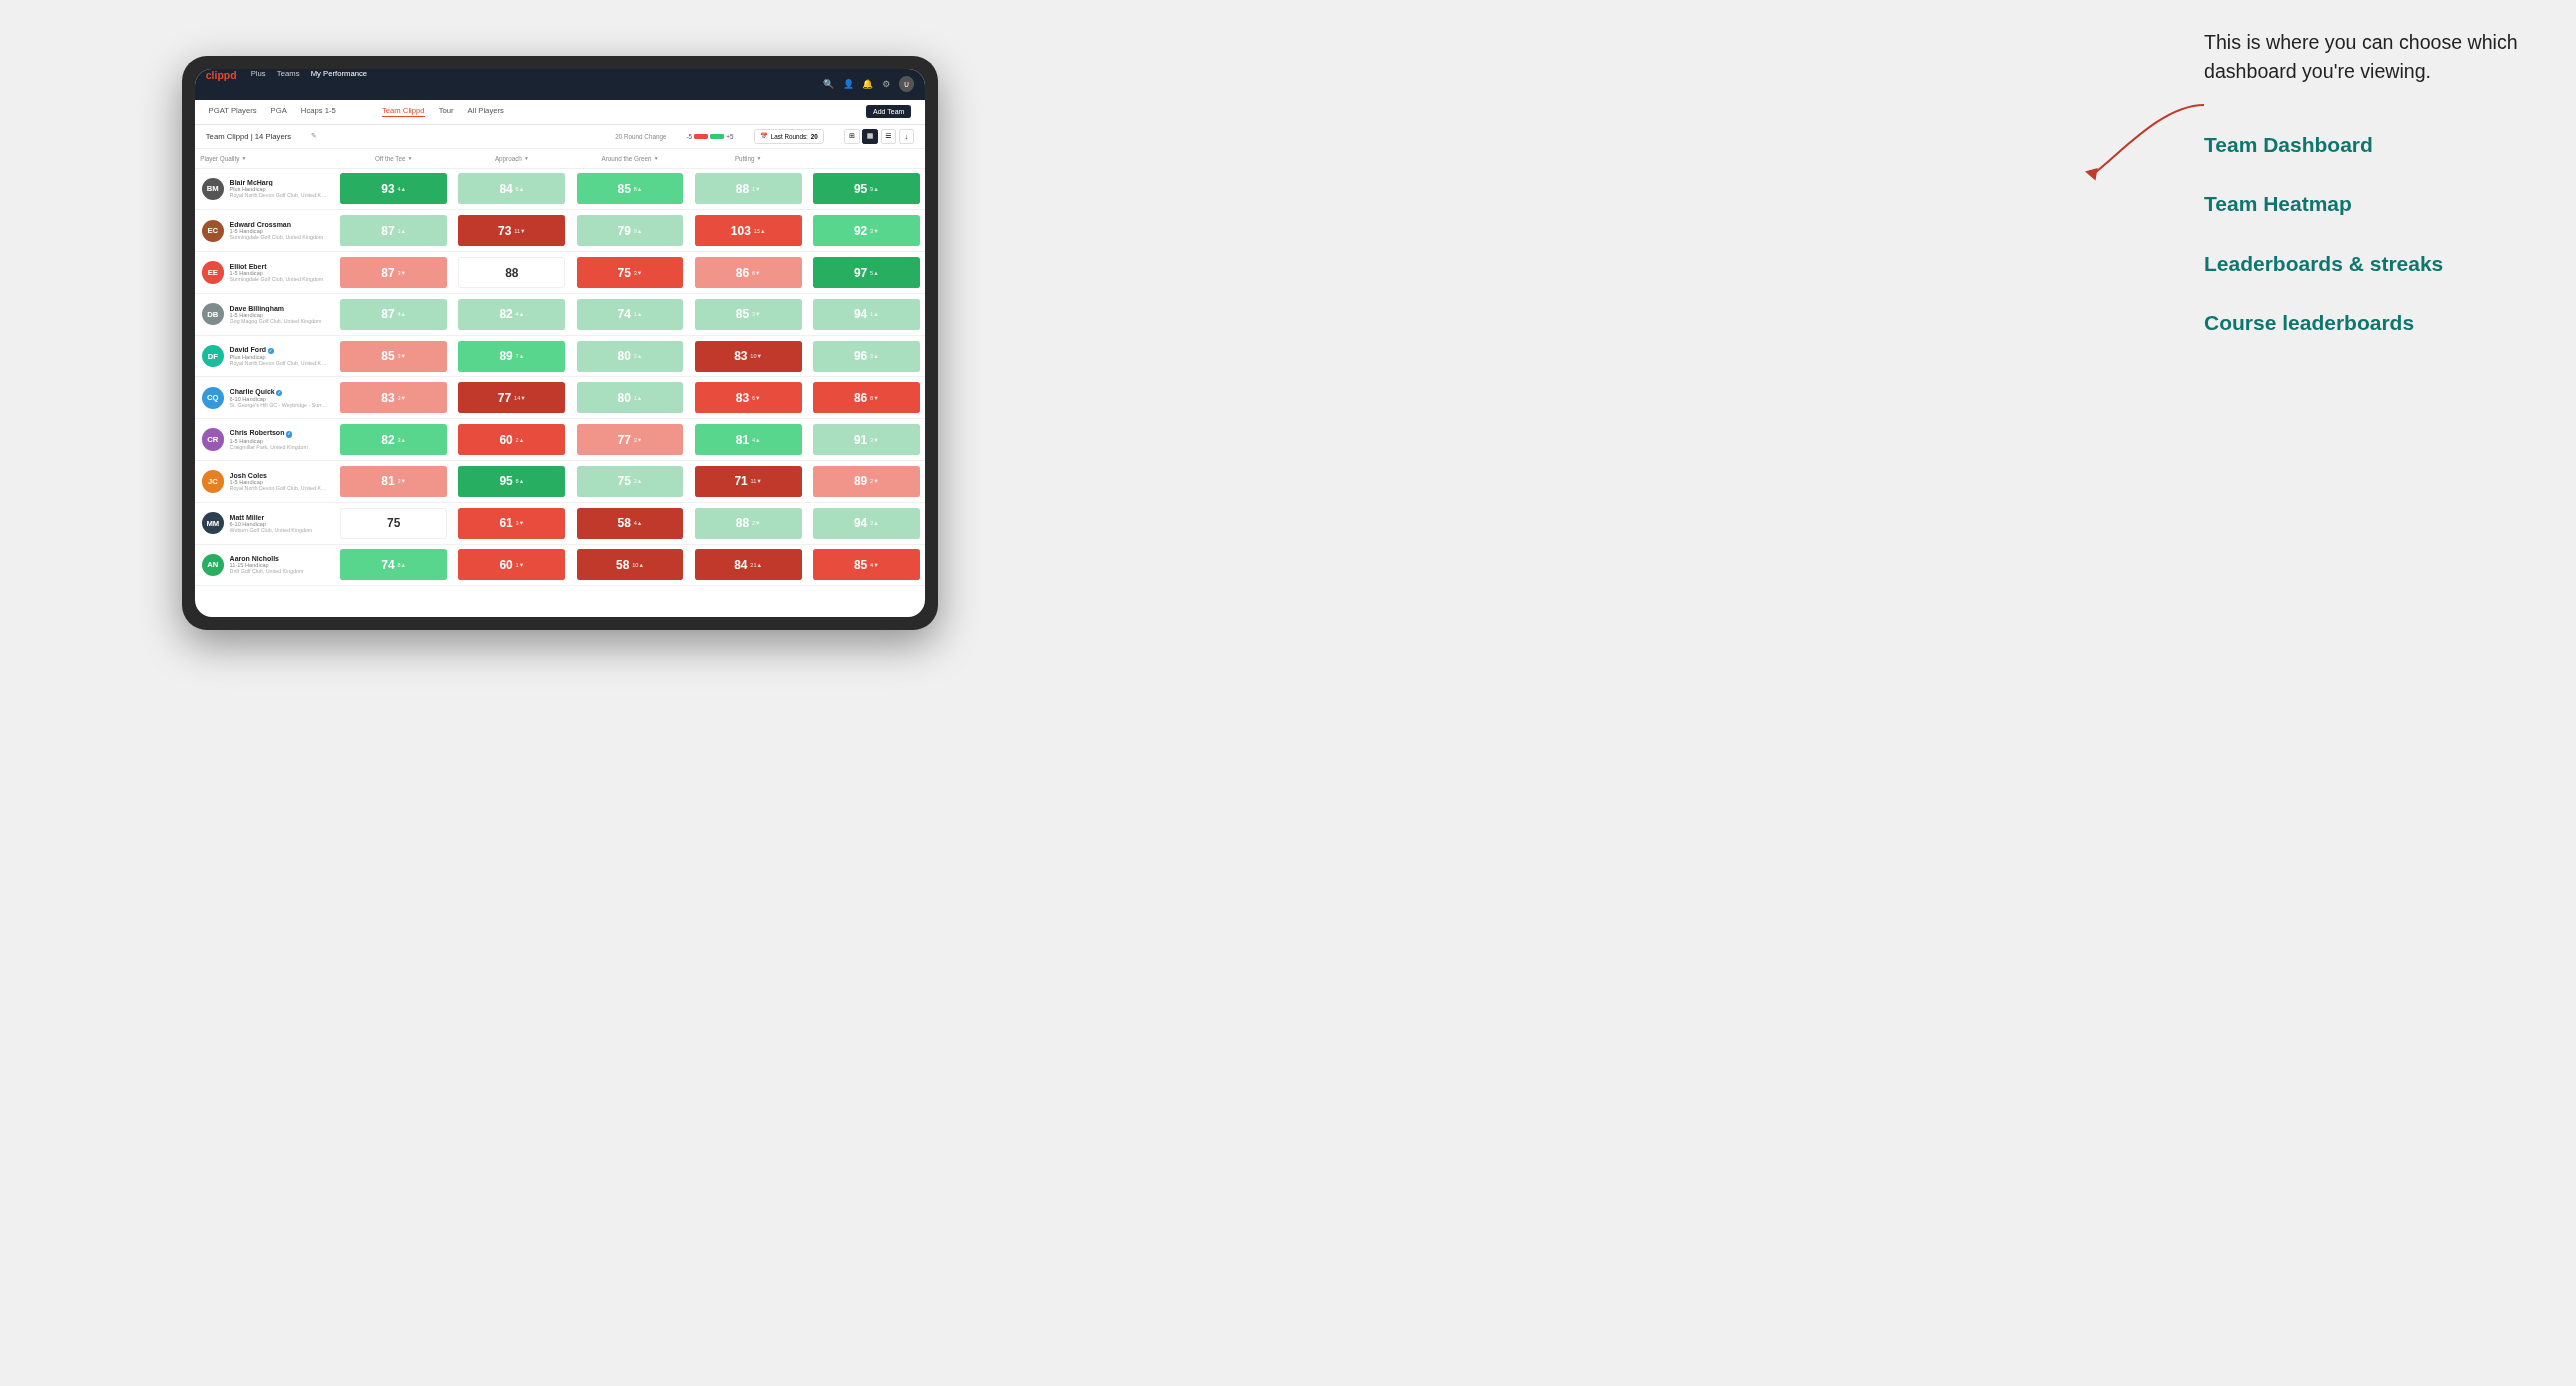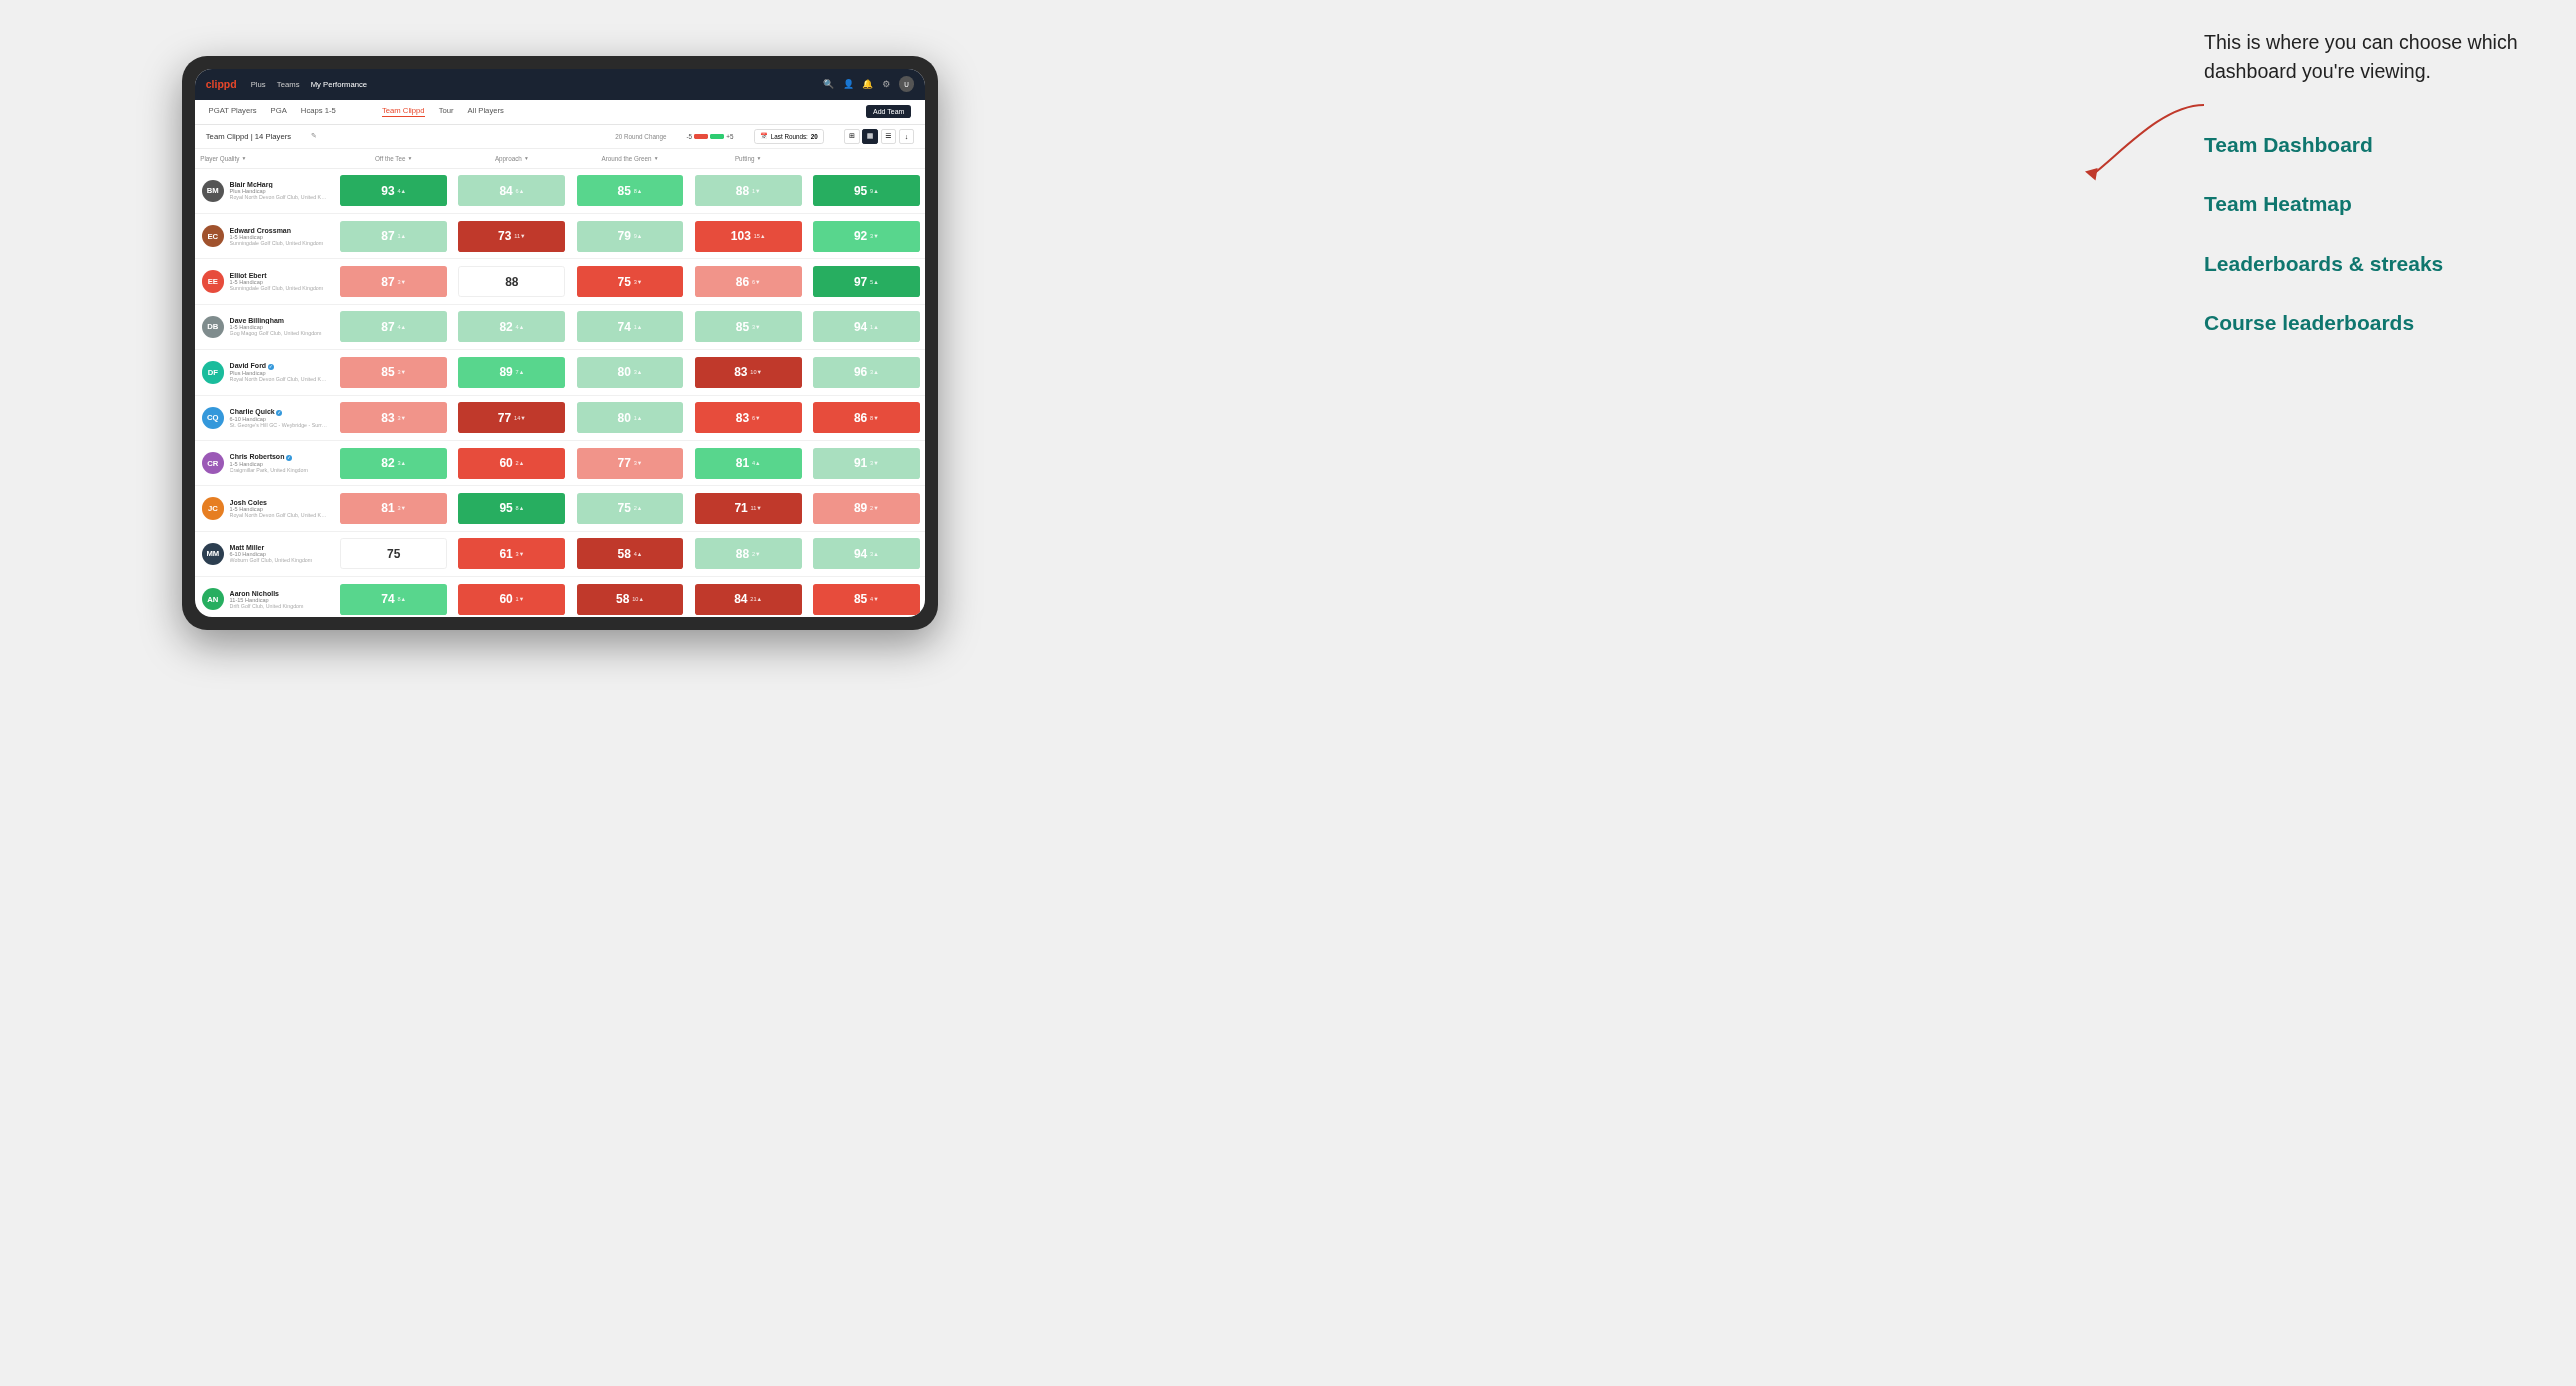--- a/index.html
+++ b/index.html
@@ -63,21 +63,20 @@
       overflow: hidden;
       display: flex;
       flex-direction: column;
     }
 
     
     .top-nav {
       background: #1a2332;
       height: 31px;
       display: flex;
-      align-items: center;
       padding: 0 11.2px;
       flex-shrink: 0;
     }
     .logo {
       color: #e8472a;
       font-size: 10.5px;
       font-weight: 700;
       margin-right: 14px;
     }
     .nav-links {
@@ -261,21 +260,21 @@
     .table-row {
       display: grid;
       grid-template-columns: 140px 1fr 1fr 1fr 1fr 1fr;
       border-bottom: 0.7px solid #f0f0f0;
       min-height: 36px;
     }
     .player-cell {
       display: flex;
       align-items: center;
       gap: 5.6px;
-      padding: 11px 7px;
+      padding: 5px 7px;
     }
     .player-avatar {
       width: 22.4px;
       height: 22.4px;
       border-radius: 50%;
       background: #ccc;
       flex-shrink: 0;
       overflow: hidden;
       display: flex;
       align-items: center;

